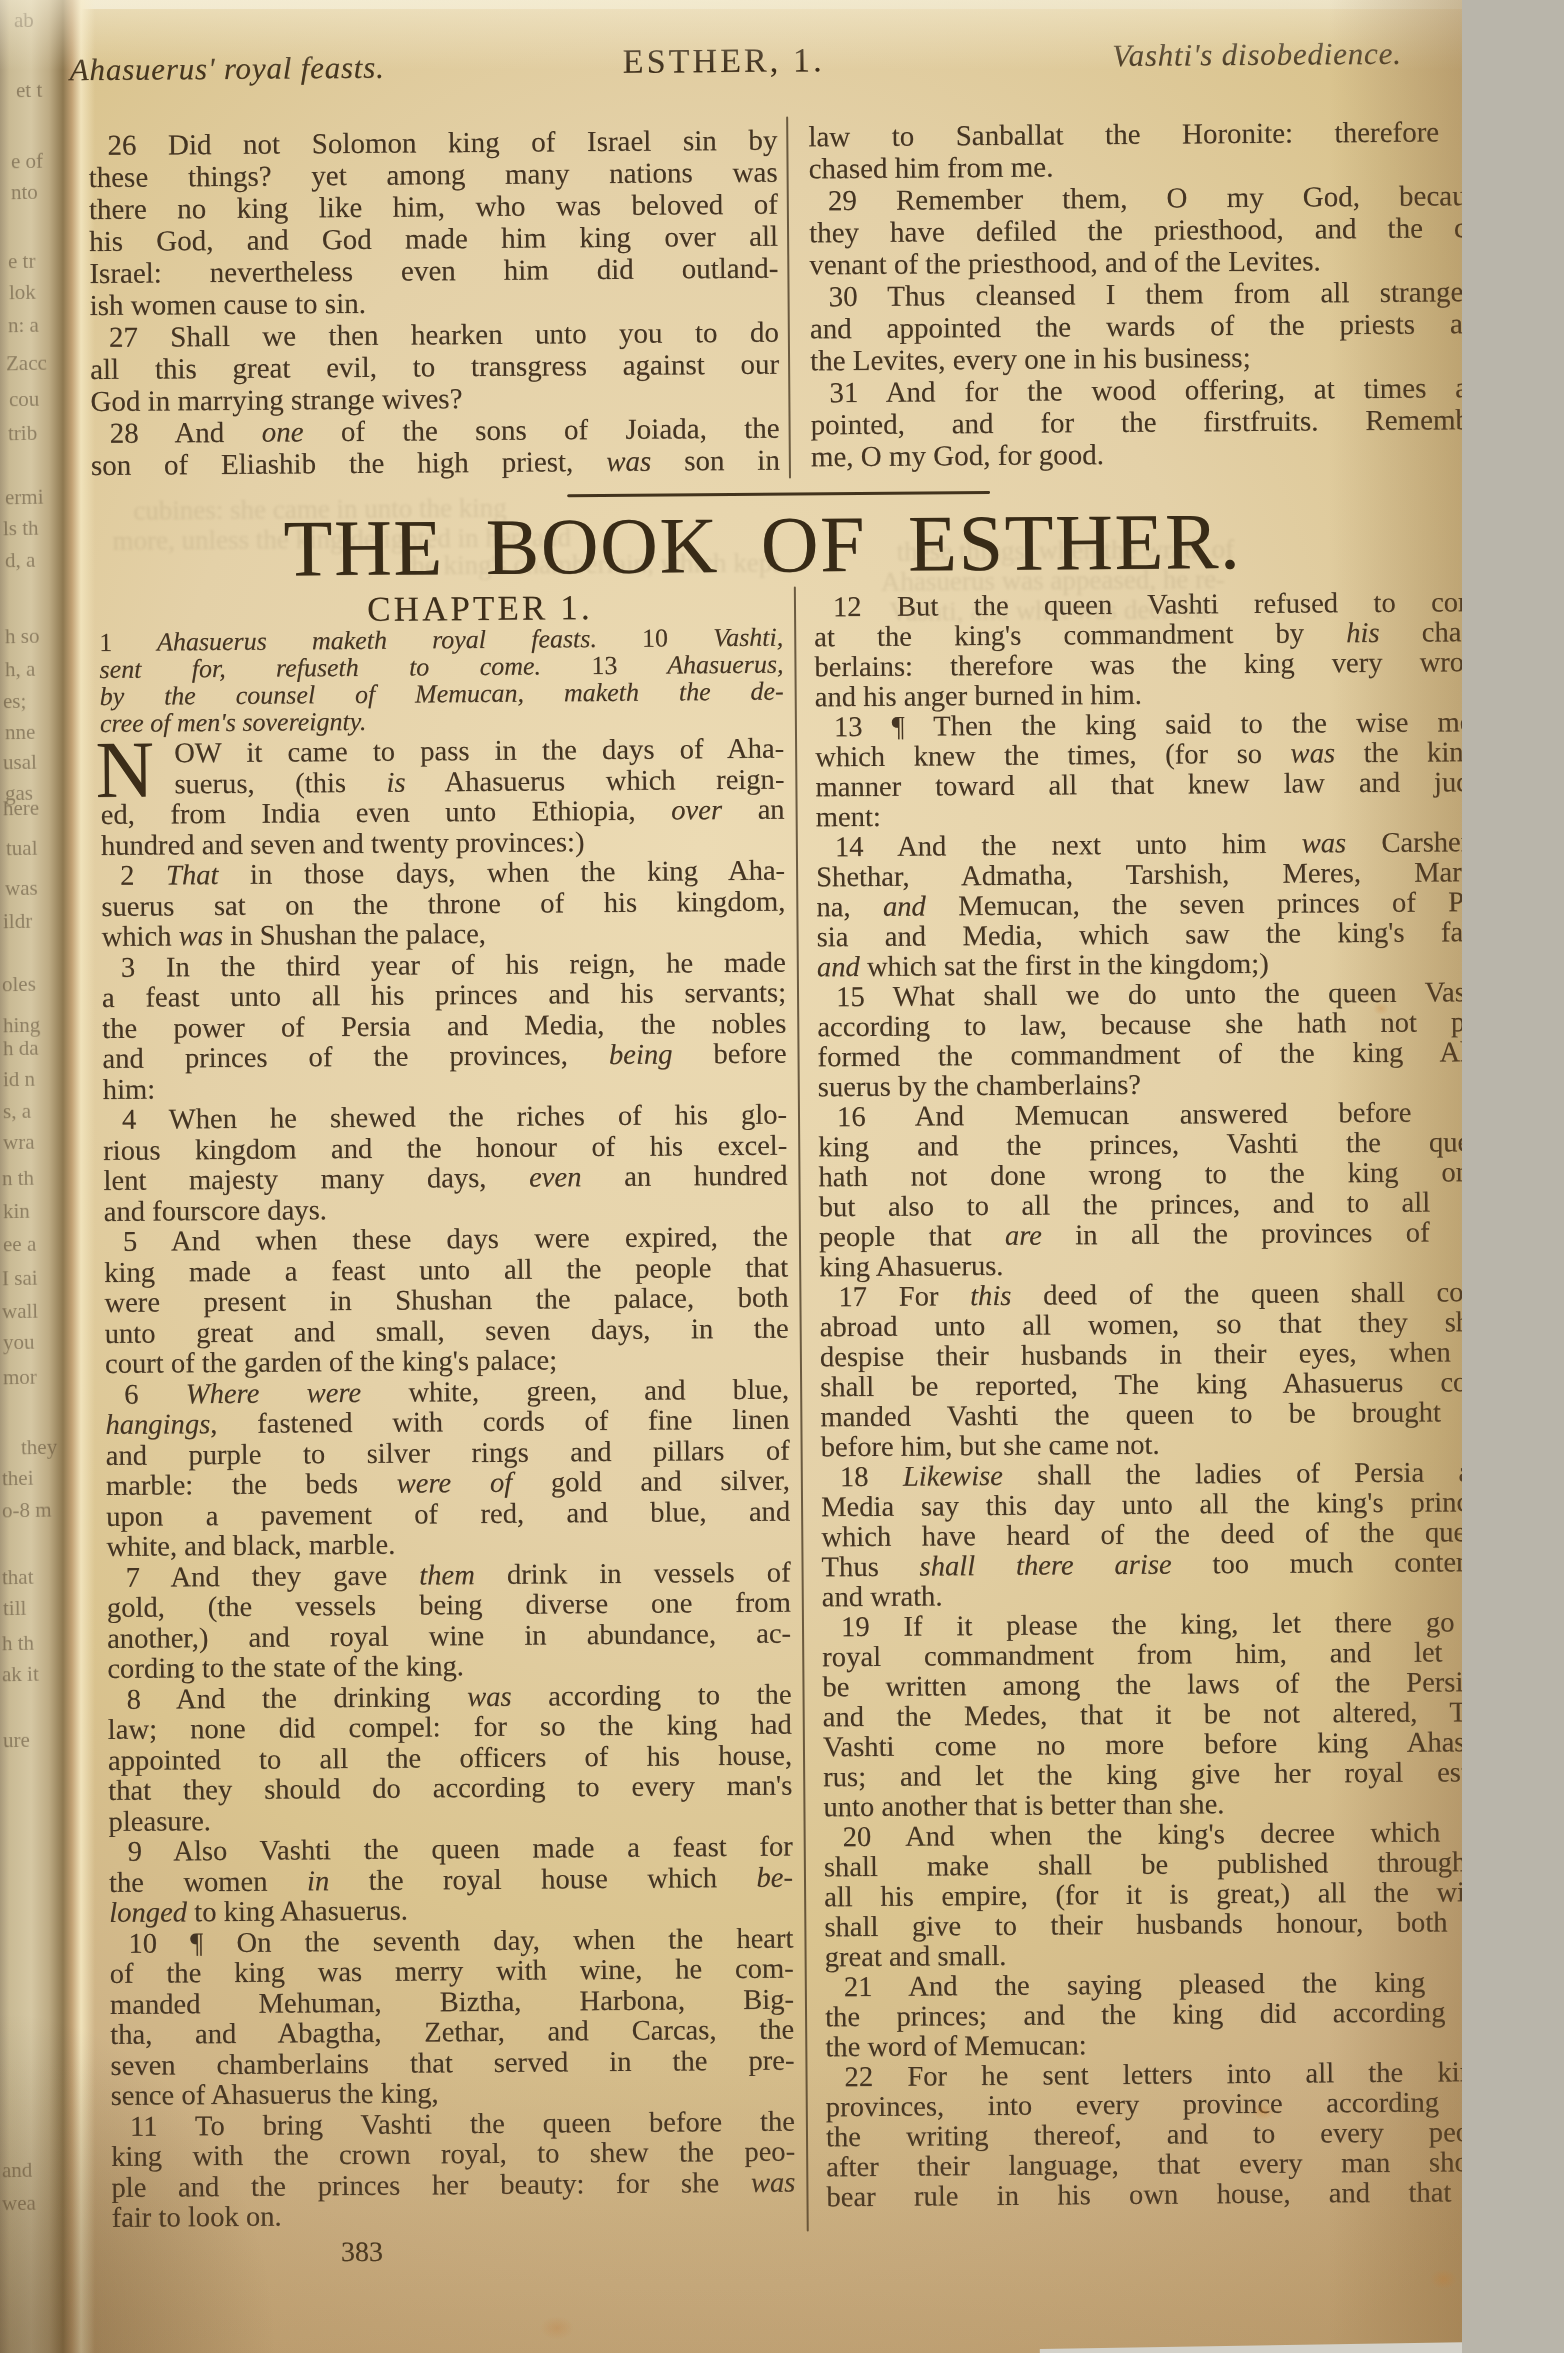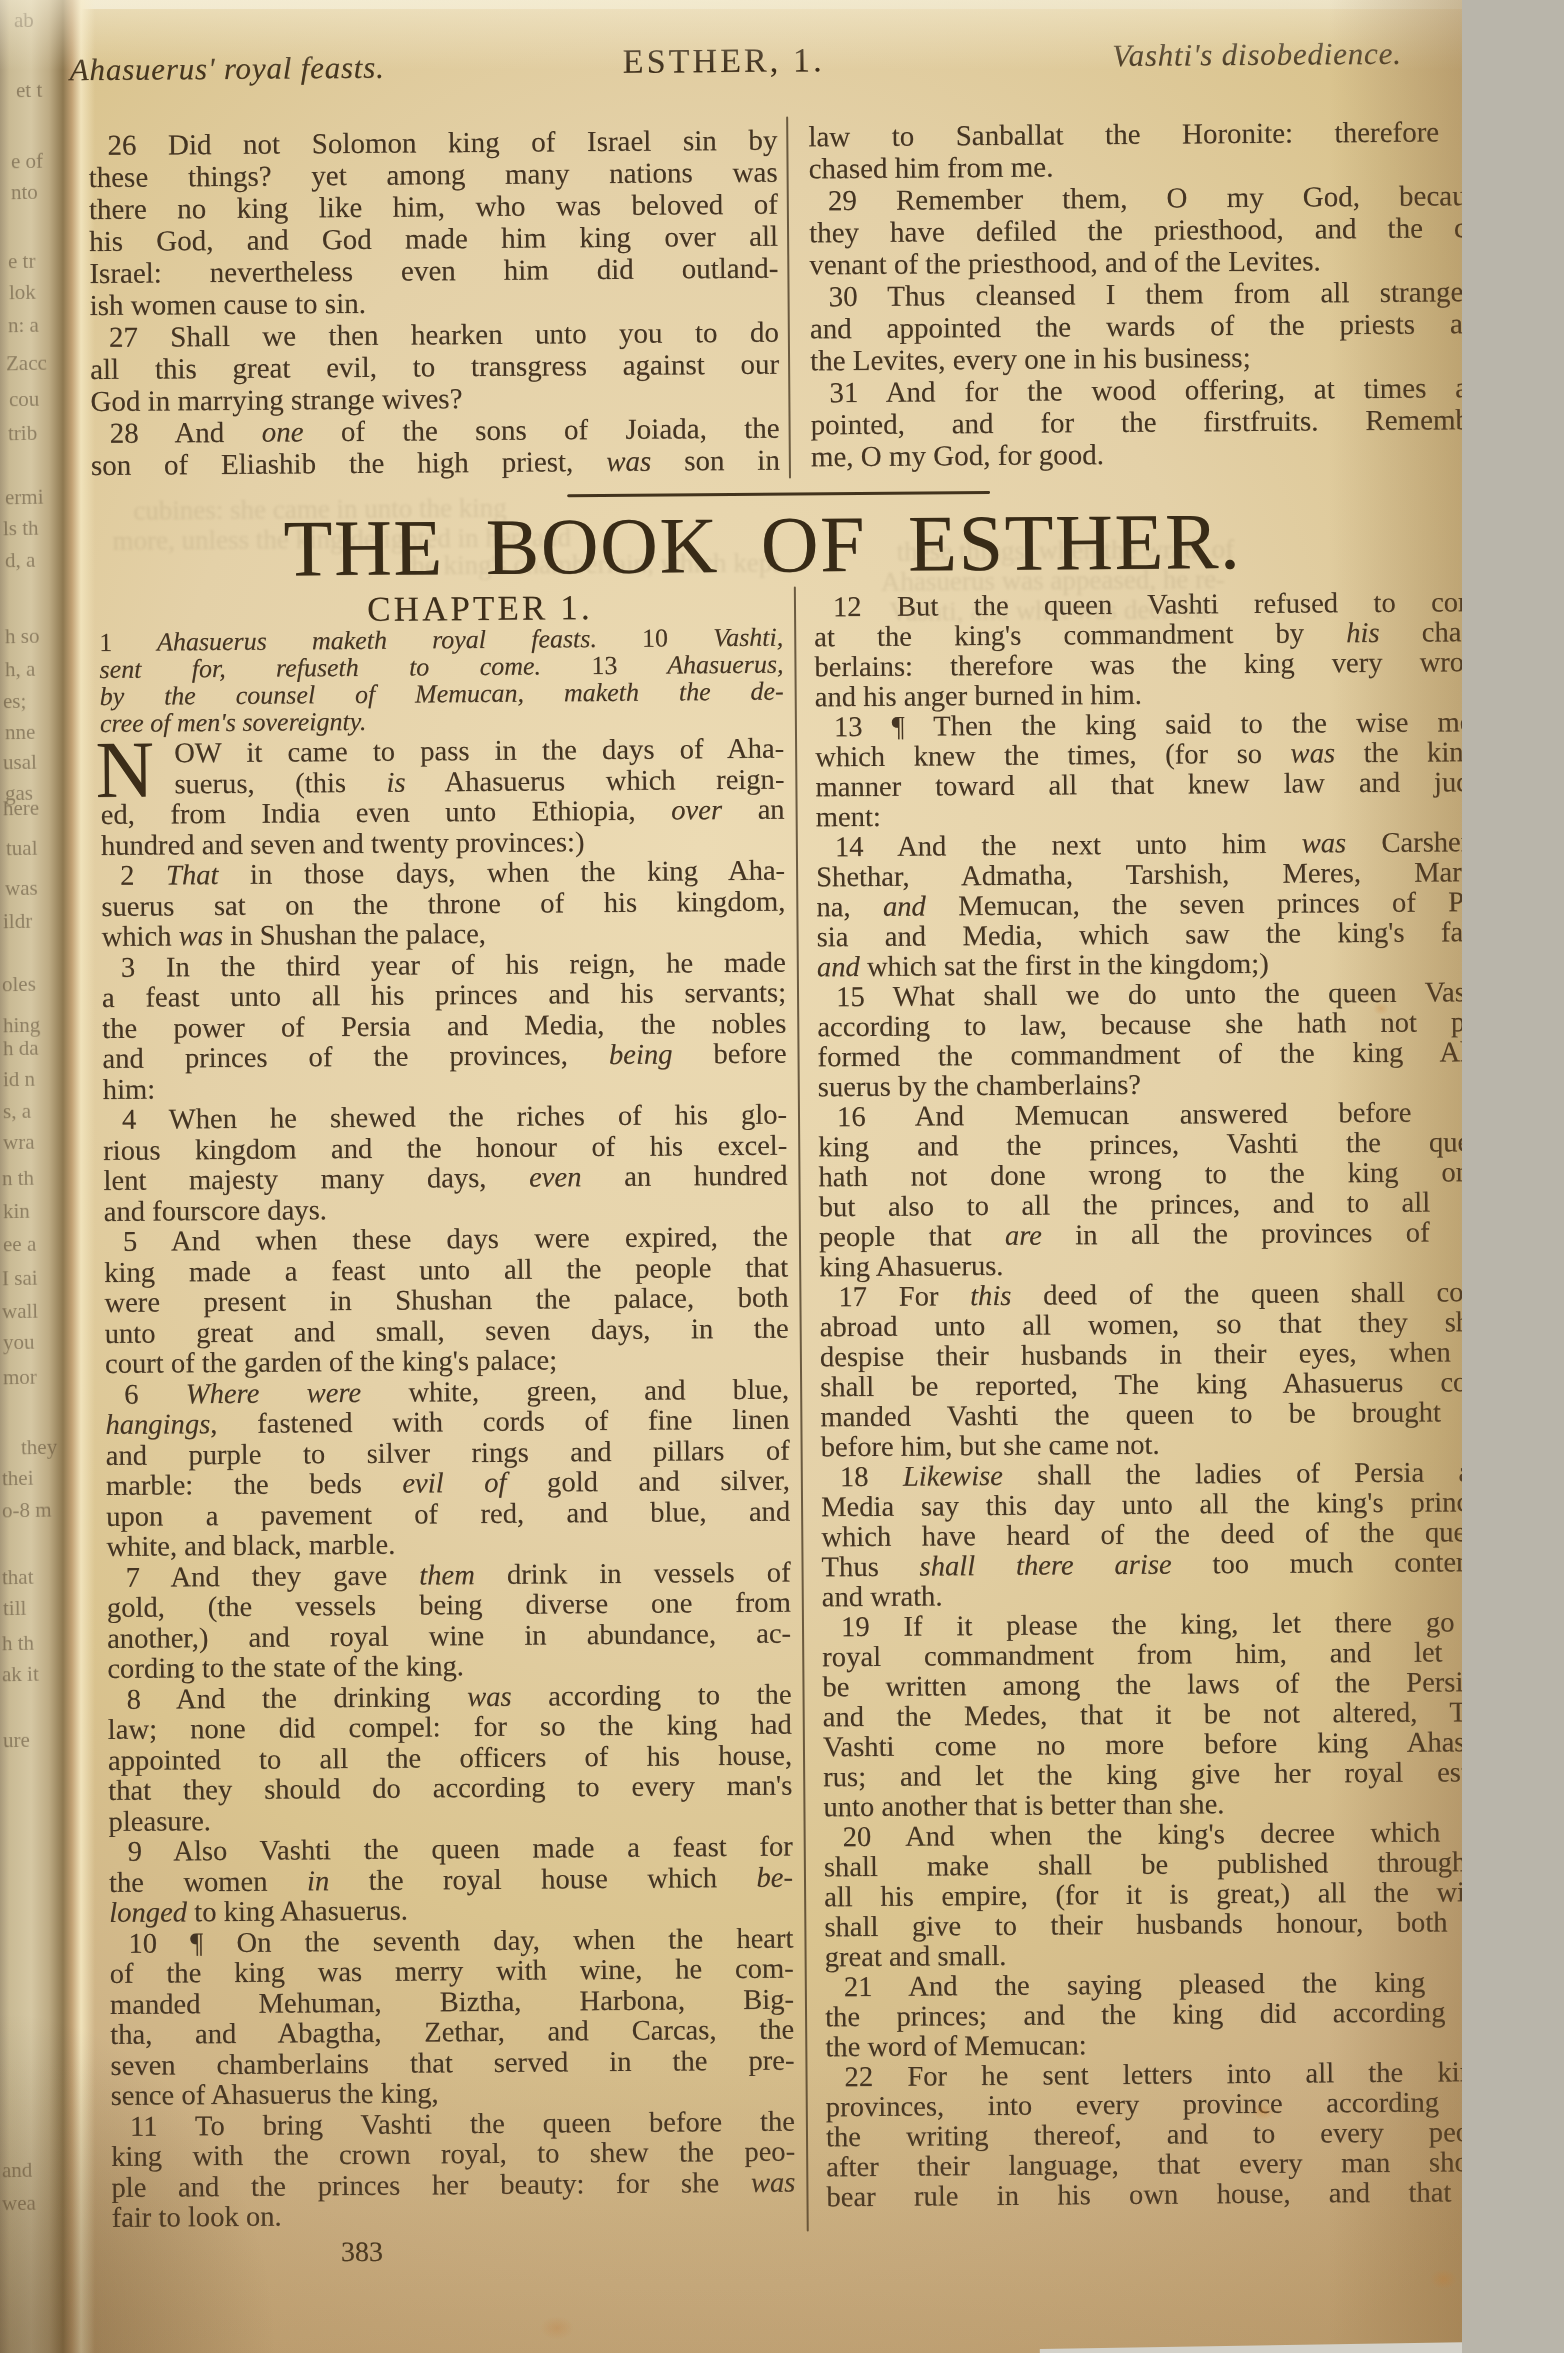--- a/index.html
+++ b/index.html
@@ -179,21 +179,21 @@
         <div class="line">lent majesty many days, <i>even</i> an hundred</div>
         <div class="line njust">and fourscore days.</div>
         <div class="line vstart">5 And when these days were expired, the</div>
         <div class="line">king made a feast unto all the people that</div>
         <div class="line">were present in Shushan the palace, both</div>
         <div class="line">unto great and small, seven days, in the</div>
         <div class="line njust">court of the garden of the king's palace;</div>
         <div class="line vstart">6 <i>Where were</i> white, green, and blue,</div>
         <div class="line"><i>hangings</i>, fastened with cords of fine linen</div>
         <div class="line">and purple to silver rings and pillars of</div>
-        <div class="line">marble: the beds <i>evil of</i> gold and silver,</div>
+        <div class="line">marble: the beds <i>were of</i> gold and silver,</div>
         <div class="line">upon a pavement of red, and blue, and</div>
         <div class="line njust">white, and black, marble.</div>
         <div class="line vstart">7 And they gave <i>them</i> drink in vessels of</div>
         <div class="line">gold, (the vessels being diverse one from</div>
         <div class="line">another,) and royal wine in abundance, ac-</div>
         <div class="line njust">cording to the state of the king.</div>
         <div class="line vstart">8 And the drinking <i>was</i> according to the</div>
         <div class="line">law; none did compel: for so the king had</div>
         <div class="line">appointed to all the officers of his house,</div>
         <div class="line">that they should do according to every man's</div>

